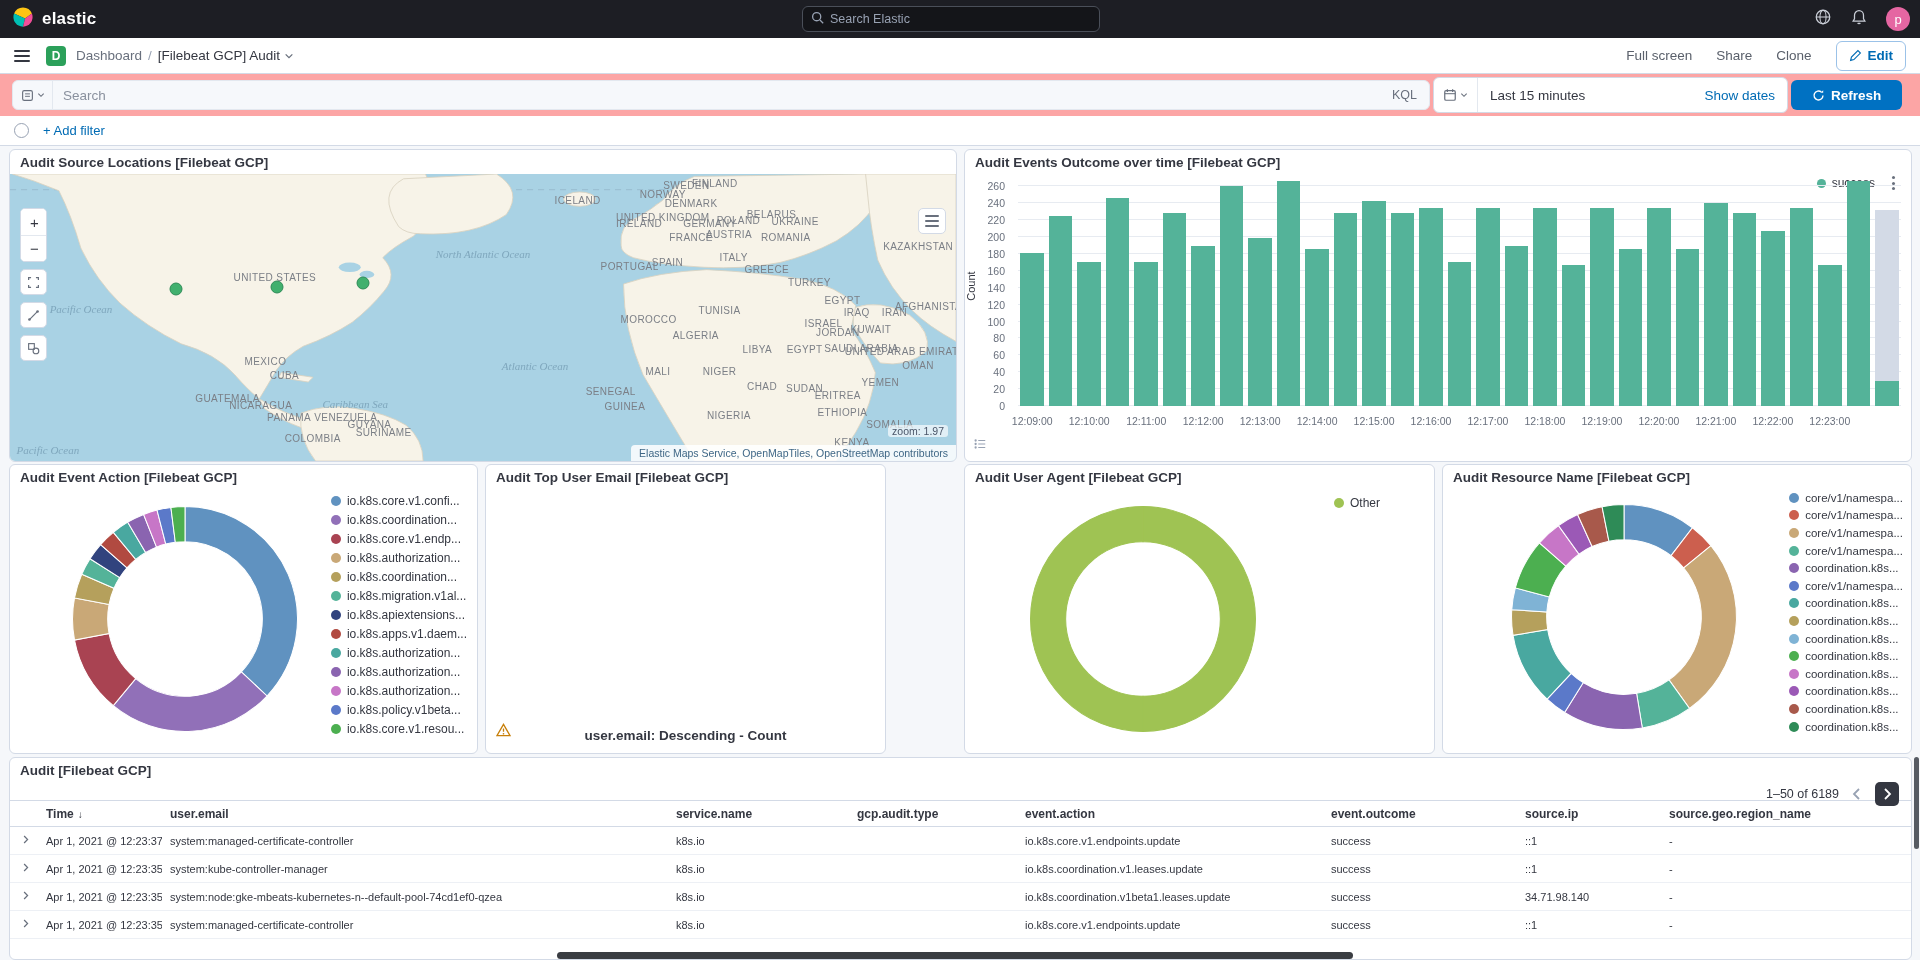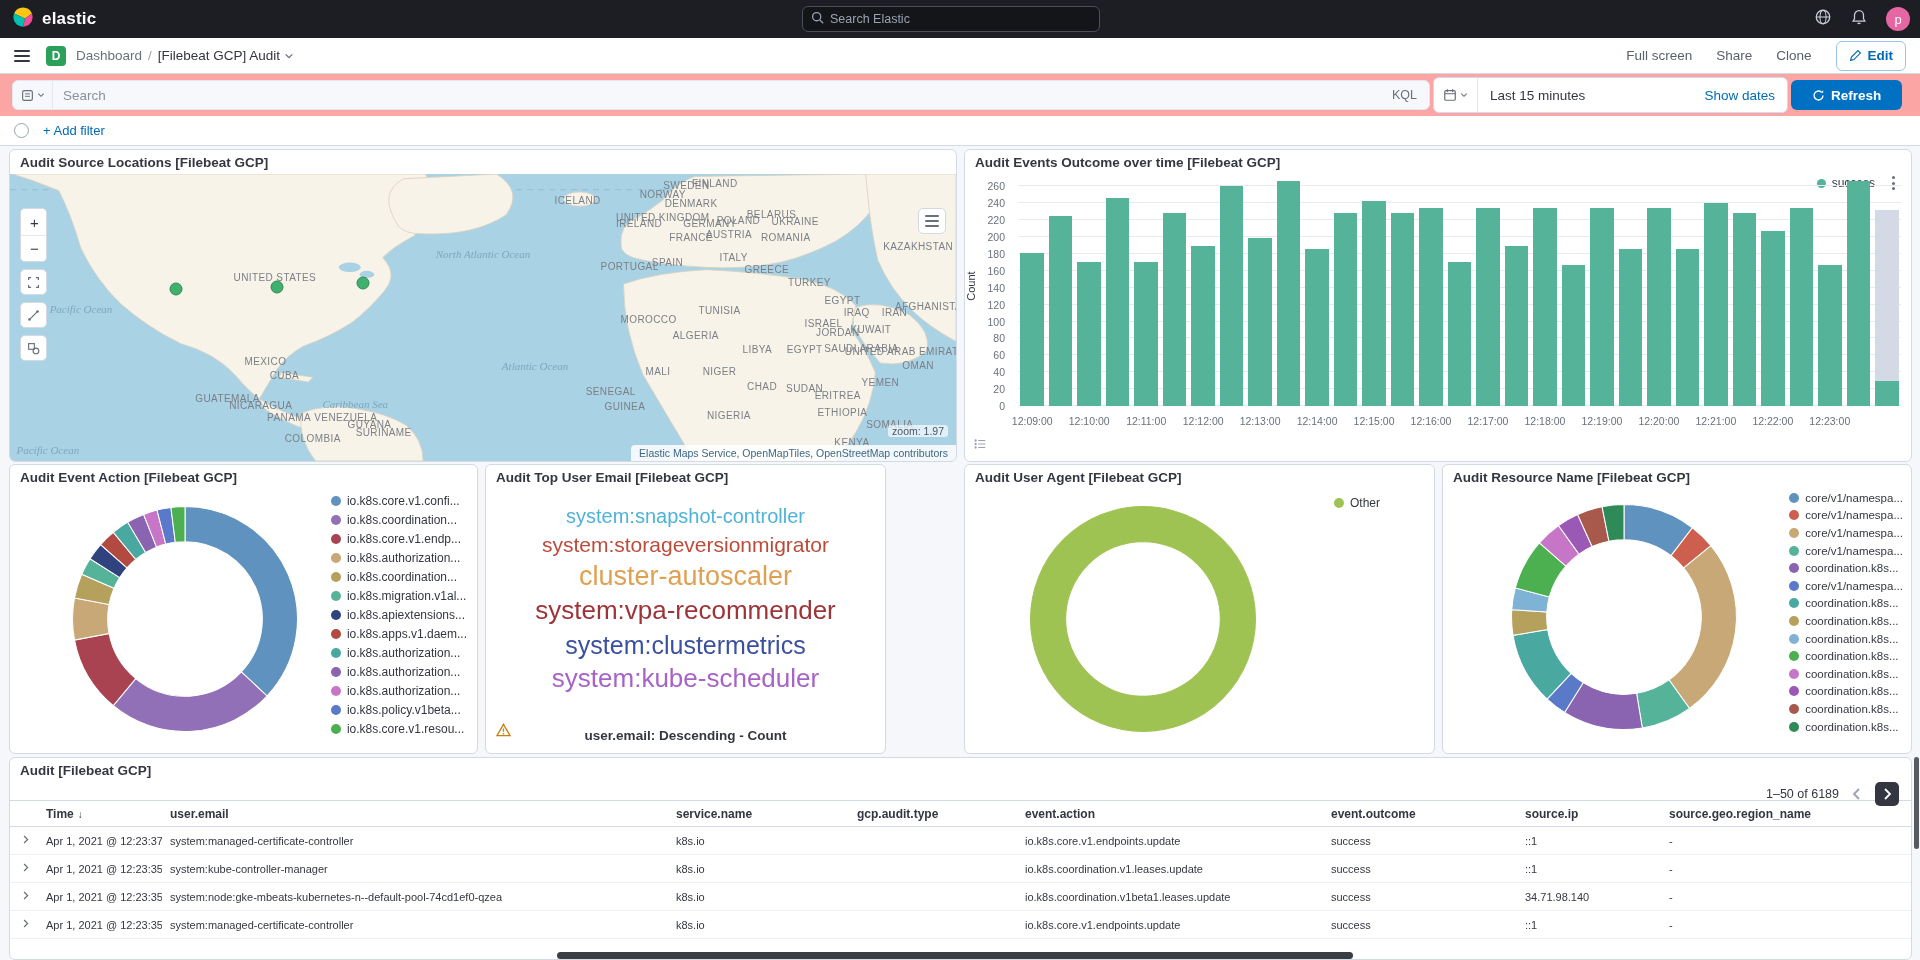--- a/index.html
+++ b/index.html
@@ -541,28 +541,20 @@
       </div>
       <div class="leg-row">
         <span class="leg-dot" style="background: rgb(76, 175, 80);"></span>
         <span class="leg-label">io.k8s.core.v1.resou...</span>
       </div>
     </div>
 </section>
 
 <section class="panel" id="panel-tagcloud">
   <div class="panel-title">Audit Top User Email [Filebeat GCP]</div>
-  <div class="tag-cloud" id="tag-cloud">
-      <div class="tag-word" style="color: rgb(79, 178, 217); font-size: 20px;">system:snapshot-controller</div>
-      <div class="tag-word" style="color: rgb(189, 75, 58); font-size: 21px;">system:storageversionmigrator</div>
-      <div class="tag-word" style="color: rgb(223, 160, 82); font-size: 27px;">cluster-autoscaler</div>
-      <div class="tag-word" style="color: rgb(156, 52, 56); font-size: 26px;">system:vpa-recommender</div>
-      <div class="tag-word" style="color: rgb(59, 80, 160); font-size: 25px;">system:clustermetrics</div>
-      <div class="tag-word" style="color: rgb(167, 100, 198); font-size: 26px;">system:kube-scheduler</div>
-    </div>
   <div class="tag-caption">user.email: Descending - Count</div>
   <span class="warn-icon">
     <svg width="15" height="14" viewBox="0 0 16 15">
         <path d="M8 1.5 L15 13.5 H1 Z" fill="none" stroke="#C77F0A" stroke-width="1.4"></path>
         <line x1="8" y1="6" x2="8" y2="9.5" stroke="#C77F0A" stroke-width="1.4"></line>
         <circle cx="8" cy="11.5" r="0.9" fill="#C77F0A"></circle>
       </svg>
   </span>
 </section>
 

